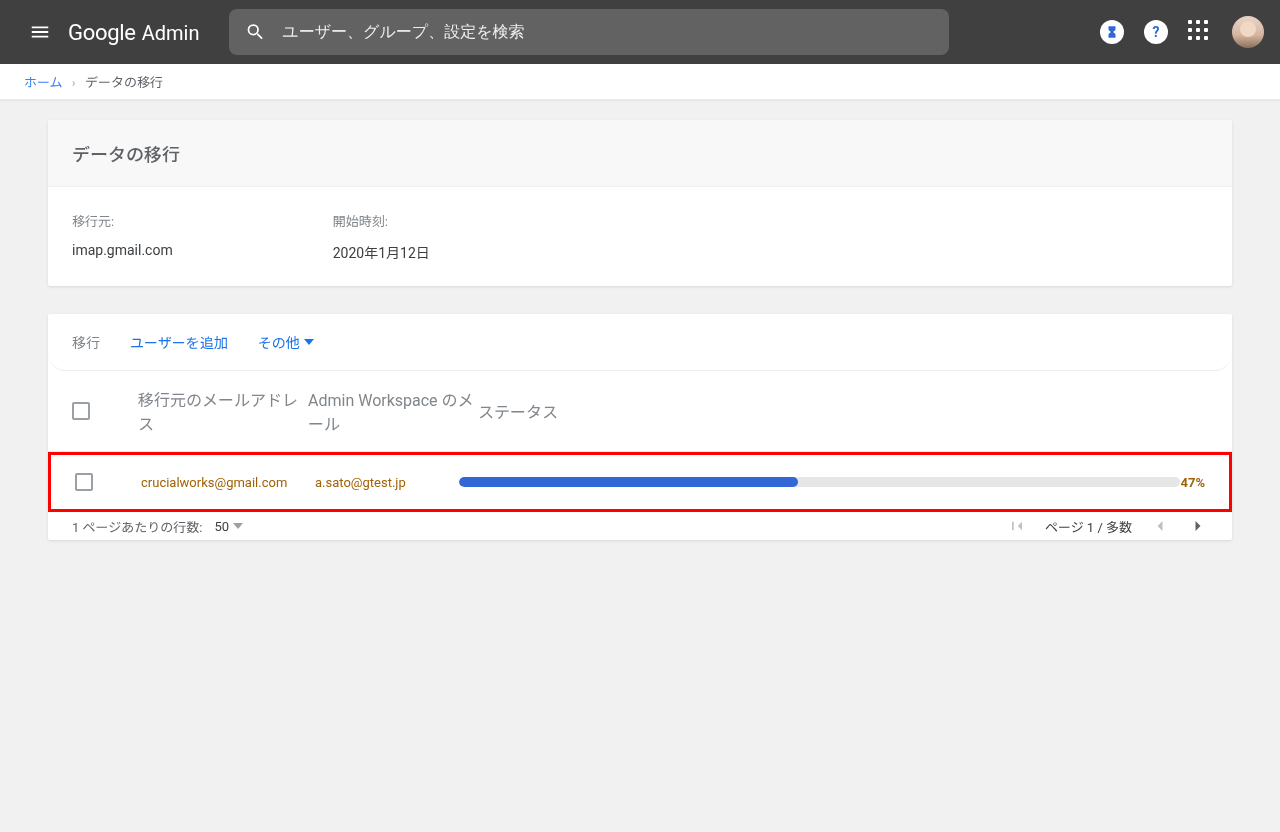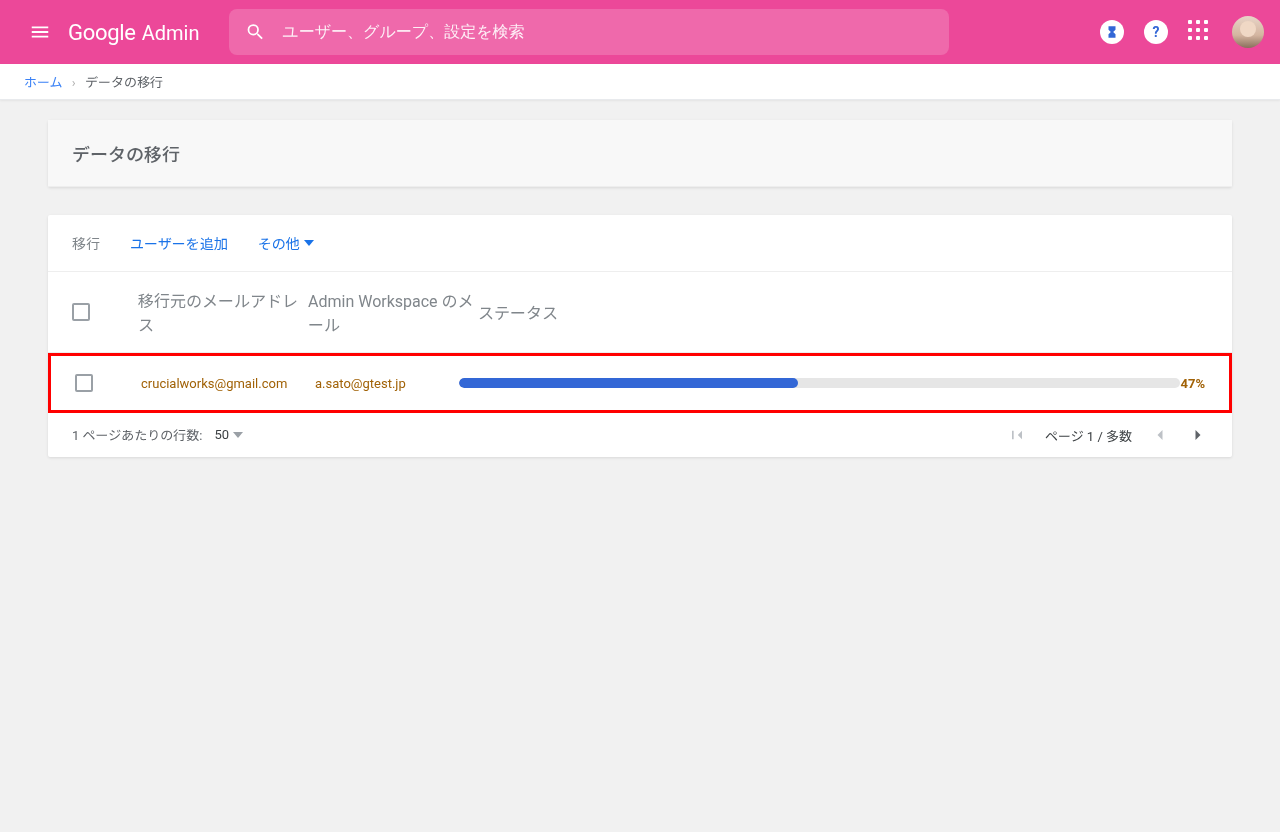--- a/index.html
+++ b/index.html
@@ -1,19 +1,19 @@
 <!DOCTYPE html>
 <html><head>
 <meta charset="utf-8">
 <style>
 * { box-sizing: border-box; margin: 0; padding: 0; }
 body { font-family: Roboto, "Noto Sans JP", Arial, sans-serif; background: #f1f1f1; color: #3c4043; width: 1280px; height: 832px; overflow: hidden; }
 
 
-.header { background: #ec4899; height: 64px; display: flex; align-items: center; padding: 0 16px; color: #fff; }
+.header { background: #404040; height: 64px; display: flex; align-items: center; padding: 0 16px; color: #fff; }
 .menu-btn { width: 48px; height: 48px; display: flex; align-items: center; justify-content: center; cursor: pointer; border-radius: 50%; }
 .logo { display: flex; align-items: baseline; gap: 6px; margin-left: 4px; margin-right: 30px; }
 .logo-google { font-size: 22px; font-weight: 400; letter-spacing: -0.3px; }
 .logo-admin { font-size: 20px; font-weight: 400; }
 .search { flex: 0 0 720px; background: rgba(255,255,255,0.18); border-radius: 8px; height: 46px; display: flex; align-items: center; padding: 0 16px; }
 .search input { background: transparent; border: none; outline: none; color: #fff; font-size: 16px; width: 100%; margin-left: 16px; }
 .search input::placeholder { color: rgba(255,255,255,0.9); }
 .header-right { margin-left: auto; display: flex; align-items: center; gap: 20px; }
 .circle-btn { width: 24px; height: 24px; border-radius: 50%; background: #fff; color: #3367d6; display: flex; align-items: center; justify-content: center; font-weight: 700; font-size: 14px; cursor: pointer; }
 .apps-grid { width: 24px; height: 24px; display: grid; grid-template-columns: repeat(3,4px); grid-template-rows: repeat(3,4px); gap: 4px; cursor: pointer; }
@@ -29,41 +29,41 @@
 
 
 .content { padding: 20px 48px; }
 .card { background: #fff; border-radius: 2px; box-shadow: 0 1px 3px rgba(0,0,0,0.1); margin-bottom: 28px; }
 .card-title { padding: 20px 24px; font-size: 18px; color: #5f6368; background: #f8f8f8; border-bottom: 1px solid #eee; font-weight: 500;}
 .card-body { padding: 24px; display: flex; gap: 160px; }
 .meta-label { font-size: 13px; color: #80868b; margin-bottom: 12px; }
 .meta-value { font-size: 14px; color: #3c4043; }
 
 
-.table-header { display: flex; align-items: center; padding: 18px 24px; gap: 30px; border-bottom: 1px solid #eee; }
+.table-header { display: flex; align-items: center; padding: 18px 24px; gap: 30px; border-bottom: 1px solid #eee; border-radius: 18px; }
 .tbl-label { color: #80868b; font-size: 14px; }
 .link { color: #1a73e8; font-size: 14px; cursor: pointer; }
 .link.drop { display: inline-flex; align-items: center; gap: 4px; }
 
 .columns { display: flex; align-items: center; padding: 16px 24px; border-bottom: 1px solid #eee; font-size: 16px; color: #80868b; }
 .chk { width:18px; height:18px; border: 2px solid #9aa0a6; border-radius: 2px; cursor: pointer; flex-shrink:0;}
 .col-src { margin-left: 48px; width: 170px; }
 .col-dst { width: 170px; }
 .col-status { }
 
 .highlight { border: 3px solid #ff0000; }
 .row { display: flex; align-items: center; padding: 18px 24px; font-size: 13px; color: #a16207; }
 .row .src { margin-left: 48px; width: 174px; }
 .row .dst { width: 144px; }
 .progress-wrap { flex: 1; display: flex; align-items: center; }
 .progress { flex: 1; height: 10px; background: #e6e6e6; border-radius: 6px; overflow: hidden; }
 .progress-fill { height: 100%; background: #3367d6; border-radius: 6px; }
 .pct { font-size: 13px; font-weight: 700; }
 
-.footer { display: flex; align-items: flex-start; padding: 12px 24px; font-size: 13px; color: #5f6368; }
+.footer { display: flex; align-items: center; padding: 4px 24px; font-size: 13px; color: #5f6368; }
 .rpp { display:flex; align-items:center; gap:12px; }
 .rpp-val { display:flex; align-items:center; gap:4px; color:#3c4043; cursor:pointer;}
 .pager { margin-left:auto; display:flex; align-items:center; gap: 18px; color:#80868b;}
 .pager .txt { color:#3c4043; }
 .pager svg { cursor: pointer; }
 
 svg { display:block; }
 </style>
 </head>
 <body>
@@ -111,20 +111,30 @@
 <div class="breadcrumb">
   <a href="#">ホーム</a>
   <span class="sep">›</span>
   <span class="current">データの移行</span>
 </div>
 
 <div class="content">
 
   <div class="card">
     <div class="card-title">データの移行</div>
+    <div class="card-body">
+      <div>
+        <div class="meta-label">移行元:</div>
+        <div class="meta-value">imap.gmail.com</div>
+      </div>
+      <div>
+        <div class="meta-label">開始時刻:</div>
+        <div class="meta-value">2020年1月12日</div>
+      </div>
+    </div>
   </div>
 
   <div class="card">
     <div class="table-header">
       <span class="tbl-label">移行</span>
       <span class="link">ユーザーを追加</span>
       <span class="link drop">
         <span>その他</span>
         <svg width="10" height="10" viewBox="0 0 10 6" fill="#1a73e8">
             <path d="M0 0l5 6 5-6z"></path>

